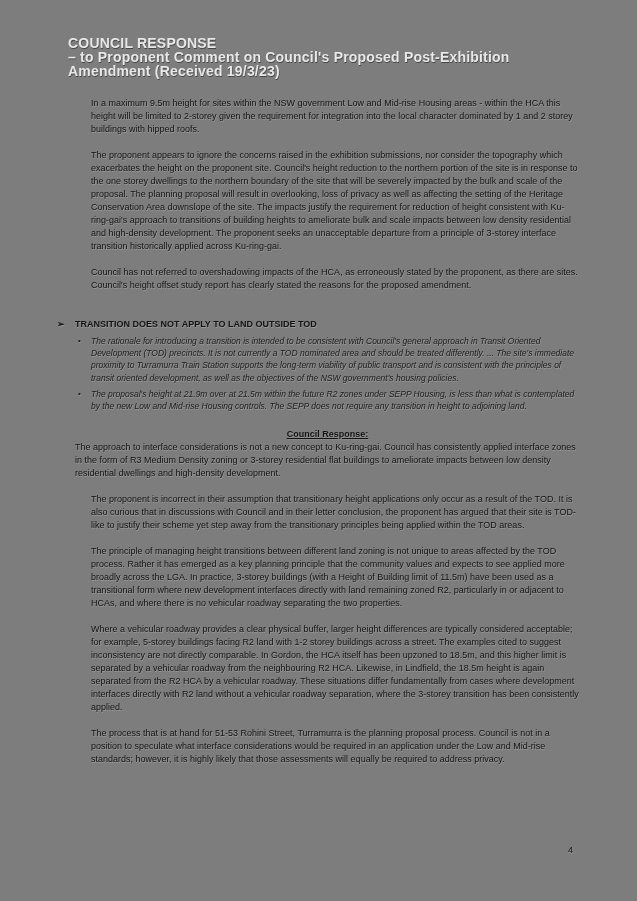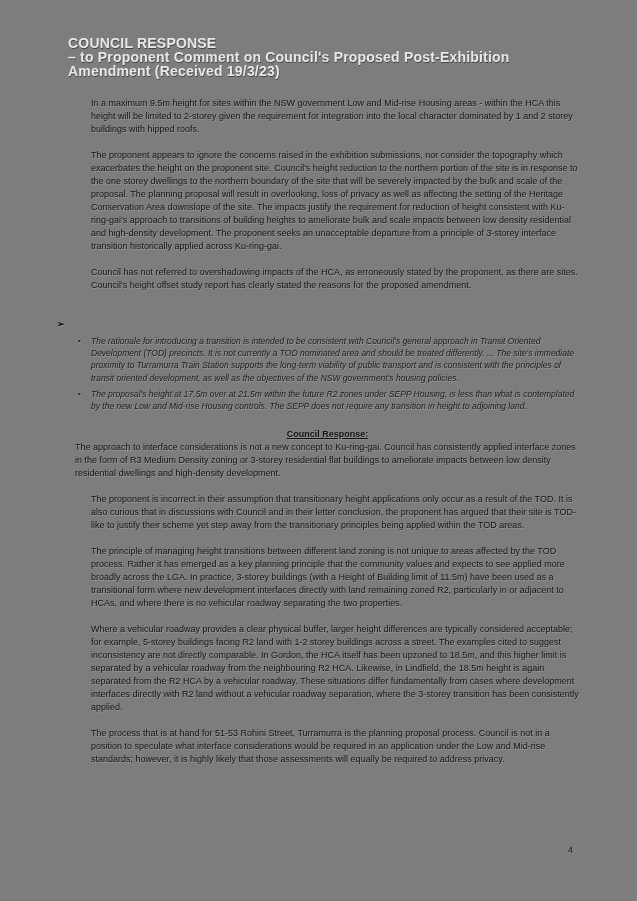--- a/index.html
+++ b/index.html
@@ -102,30 +102,31 @@
   </div>
 
   <div class="body-col">
 
     <p class="para">In a maximum 9.5m height for sites within the NSW government Low and Mid-rise Housing areas - within the HCA this height will be limited to 2-storey given the requirement for integration into the local character dominated by 1 and 2 storey buildings with hipped roofs.</p>
     <p class="para">The proponent appears to ignore the concerns raised in the exhibition submissions, nor consider the topography which exacerbates the height on the proponent site. Council's height reduction to the northern portion of the site is in response to the one storey dwellings to the northern boundary of the site that will be severely impacted by the bulk and scale of the proposal. The planning proposal will result in overlooking, loss of privacy as well as affecting the setting of the Heritage Conservation Area downslope of the site. The impacts justify the requirement for reduction of height consistent with Ku-ring-gai's approach to transitions of building heights to ameliorate bulk and scale impacts between low density residential and high-density development. The proponent seeks an unacceptable departure from a principle of 3-storey interface transition historically applied across Ku-ring-gai.</p>
     <p class="para">Council has not referred to overshadowing impacts of the HCA, as erroneously stated by the proponent, as there are sites. Council's height offset study report has clearly stated the reasons for the proposed amendment.</p>
 
     <div class="tod-heading">
       <span class="tod-arrow">➢</span>
+      <span>TRANSITION DOES NOT APPLY TO LAND OUTSIDE TOD</span>
     </div>
 
     <ul class="tod-bullets">
       <li>
         <span class="bullet-dot">•</span>
         <span>The rationale for introducing a transition is intended to be consistent with Council's general approach in Transit Oriented Development (TOD) precincts. It is not currently a TOD nominated area and should be treated differently. ... The site's immediate proximity to Turramurra Train Station supports the long-term viability of public transport and is consistent with the principles of transit oriented development, as well as the objectives of the NSW government's housing policies.</span>
       </li>
       <li>
         <span class="bullet-dot">•</span>
-        <span>The proposal's height at 17.5m over at 21.5m within the future R2 zones under SEPP Housing, is less than what is contemplated by the new Low and Mid-rise Housing controls. The SEPP does not require any transition in height to adjoining land.</span>
+        <span>The proposal's height at 21.9m over at 21.5m within the future R2 zones under SEPP Housing, is less than what is contemplated by the new Low and Mid-rise Housing controls. The SEPP does not require any transition in height to adjoining land.</span>
       </li>
     </ul>
 
     <p class="para cr-label">Council Response:</p>
     <p class="cr-lead">The approach to interface considerations is not a new concept to Ku-ring-gai. Council has consistently applied interface zones in the form of R3 Medium Density zoning or 3-storey residential flat buildings to ameliorate impacts between low density residential dwellings and high-density development.</p>
     <p class="para">The proponent is incorrect in their assumption that transitionary height applications only occur as a result of the TOD. It is also curious that in discussions with Council and in their letter conclusion, the proponent has argued that their site is TOD-like to justify their scheme yet step away from the transitionary principles being applied within the TOD areas.</p>
     <p class="para">The principle of managing height transitions between different land zoning is not unique to areas affected by the TOD process. Rather it has emerged as a key planning principle that the community values and expects to see applied more broadly across the LGA. In practice, 3-storey buildings (with a Height of Building limit of 11.5m) have been used as a transitional form where new development interfaces directly with land remaining zoned R2, particularly in or adjacent to HCAs, and where there is no vehicular roadway separating the two properties.</p>
     <p class="para">Where a vehicular roadway provides a clear physical buffer, larger height differences are typically considered acceptable; for example, 5-storey buildings facing R2 land with 1-2 storey buildings across a street. The examples cited to suggest inconsistency are not directly comparable. In Gordon, the HCA itself has been upzoned to 18.5m, and this higher limit is separated by a vehicular roadway from the neighbouring R2 HCA. Likewise, in Lindfield, the 18.5m height is again separated from the R2 HCA by a vehicular roadway. These situations differ fundamentally from cases where development interfaces directly with R2 land without a vehicular roadway separation, where the 3-storey transition has been consistently applied.</p>
     <p class="para">The process that is at hand for 51-53 Rohini Street, Turramurra is the planning proposal process. Council is not in a position to speculate what interface considerations would be required in an application under the Low and Mid-rise standards; however, it is highly likely that those assessments will equally be required to address privacy.</p>
 

